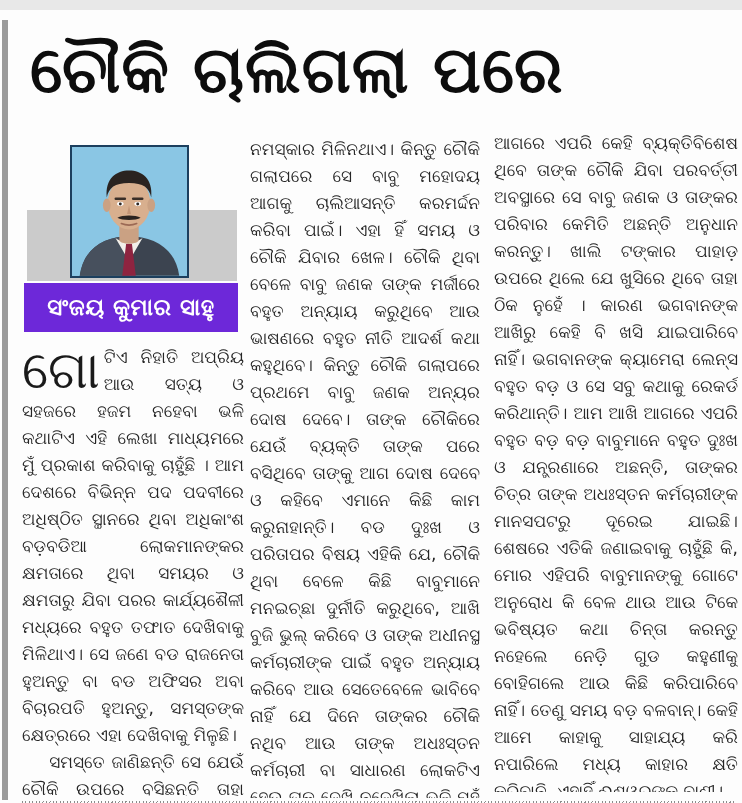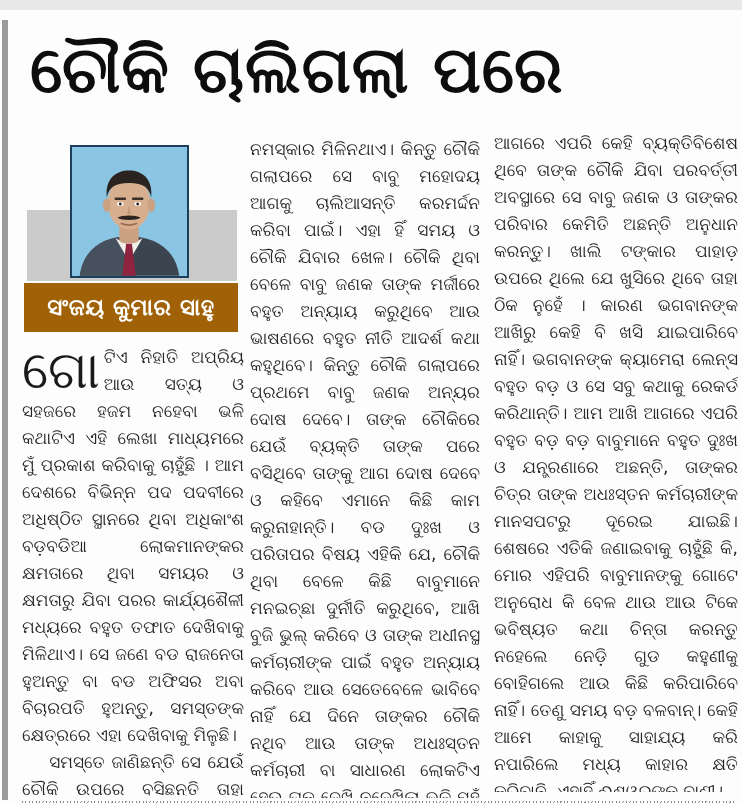--- a/index.html
+++ b/index.html
@@ -22,21 +22,21 @@
 
   
   .gray-band { position:absolute; left:27px; top:200px; width:210px; height:71px; background:#cbcbcb; }
   .photo {
     position:absolute; left:70px; top:135px; width:119px; height:133px;
     background:#8ac6e4; border:2px solid #1c3f5e; overflow:hidden;
   }
   .photo svg { display:block; width:100%; height:100%; }
   .name-box {
     position:absolute; left:24px; top:273px; width:214px; height:49px;
-    background:#a16207; color:#ffffff; display:flex; align-items:center; justify-content:center;
+    background:#6d28d9; color:#ffffff; display:flex; align-items:center; justify-content:center;
     font-size:23px; font-weight:700; letter-spacing:0.5px; white-space:nowrap; overflow:hidden;
   }
 
   
   .col { position:absolute; text-align:justify; overflow:hidden; color:#252525; }
   .col p { font-size:17px; line-height:27px; margin:0; }
   .col p + p { text-indent:1.6em; }
   #col1 { left:22px;  top:334px; width:222px; height:452px; }
   #col2 { left:250px; top:126px; width:230px; height:662px; }
   #col3 { left:494px; top:120px; width:244px; height:662px; }

